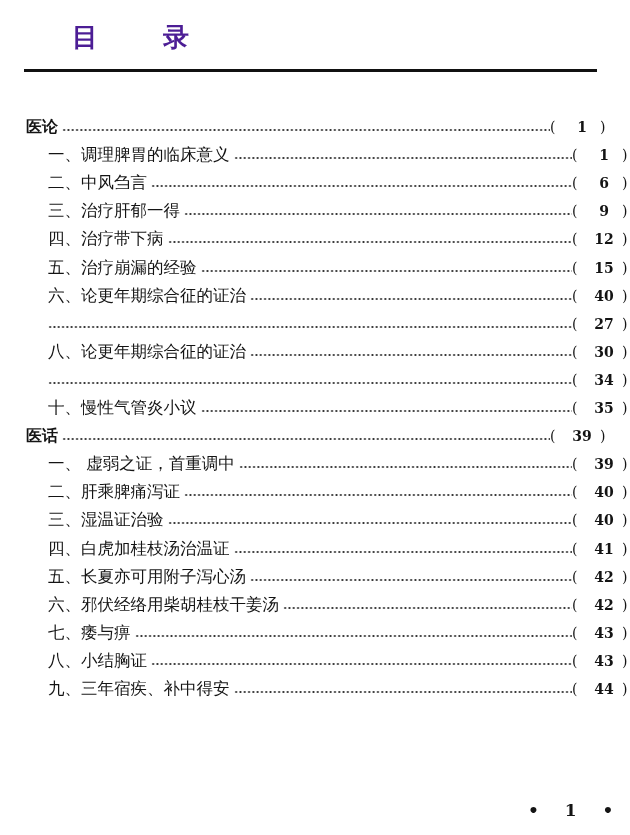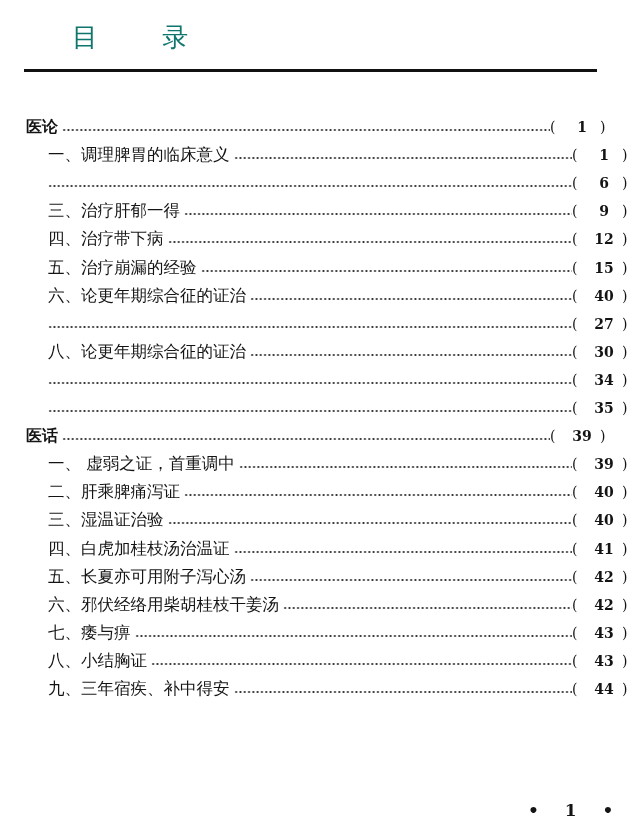--- a/index.html
+++ b/index.html
@@ -14,22 +14,22 @@
     overflow: hidden;
     font-family: "DejaVu Serif", "Liberation Serif", serif;
     color: #141414;
   }
   .title {
     position: absolute;
     left: 72px;
     top: 20px;
     font-size: 26px;
     letter-spacing: 28px;
-    font-weight: normal;
-    color: #0f766e;
+    font-weight: bold;
+    color: #4c1d95;
   }
   .rule {
     position: absolute;
     left: 24px;
     top: 69px;
     width: 573px;
     height: 3px;
     background: #111;
   }
   .toc {
@@ -108,20 +108,21 @@
     <div class="row item" style="top: 28.1px;">
       <span class="label">一、调理脾胃的临床意义</span>
       <span class="leader"></span>
       <span class="page">
         <span class="paren-l">(</span>
         <span class="num">1</span>
         <span class="paren-r">)</span>
       </span>
     </div>
     <div class="row item" style="top: 56.2px;">
+      <span class="label">二、中风刍言</span>
       <span class="leader"></span>
       <span class="page">
         <span class="paren-l">(</span>
         <span class="num">6</span>
         <span class="paren-r">)</span>
       </span>
     </div>
     <div class="row item" style="top: 84.3px;">
       <span class="label">三、治疗肝郁一得</span>
       <span class="leader"></span>
@@ -177,20 +178,21 @@
     </div>
     <div class="row item" style="top: 252.9px;">
       <span class="leader"></span>
       <span class="page">
         <span class="paren-l">(</span>
         <span class="num">34</span>
         <span class="paren-r">)</span>
       </span>
     </div>
     <div class="row item" style="top: 281px;">
+      <span class="label">十、慢性气管炎小议</span>
       <span class="leader"></span>
       <span class="page">
         <span class="paren-l">(</span>
         <span class="num">35</span>
         <span class="paren-r">)</span>
       </span>
     </div>
     <div class="row section" style="top: 309.1px;">
       <span class="label">医话</span>
       <span class="leader"></span>

